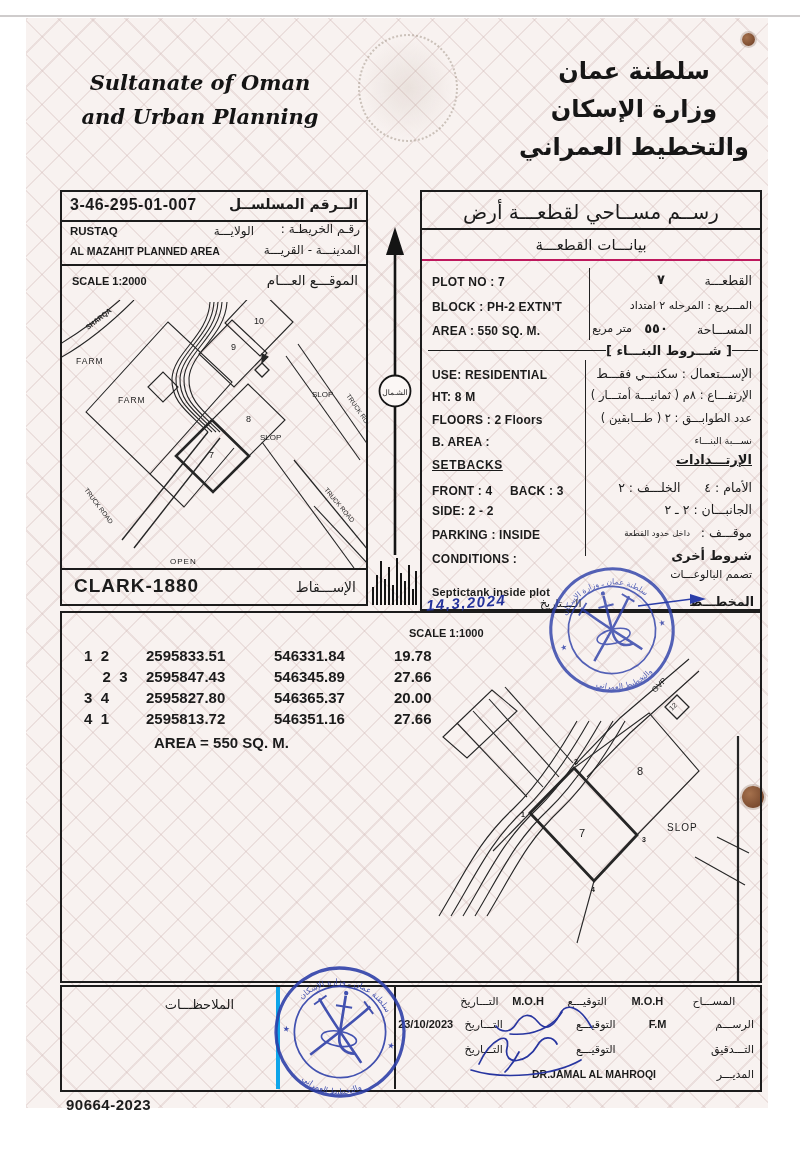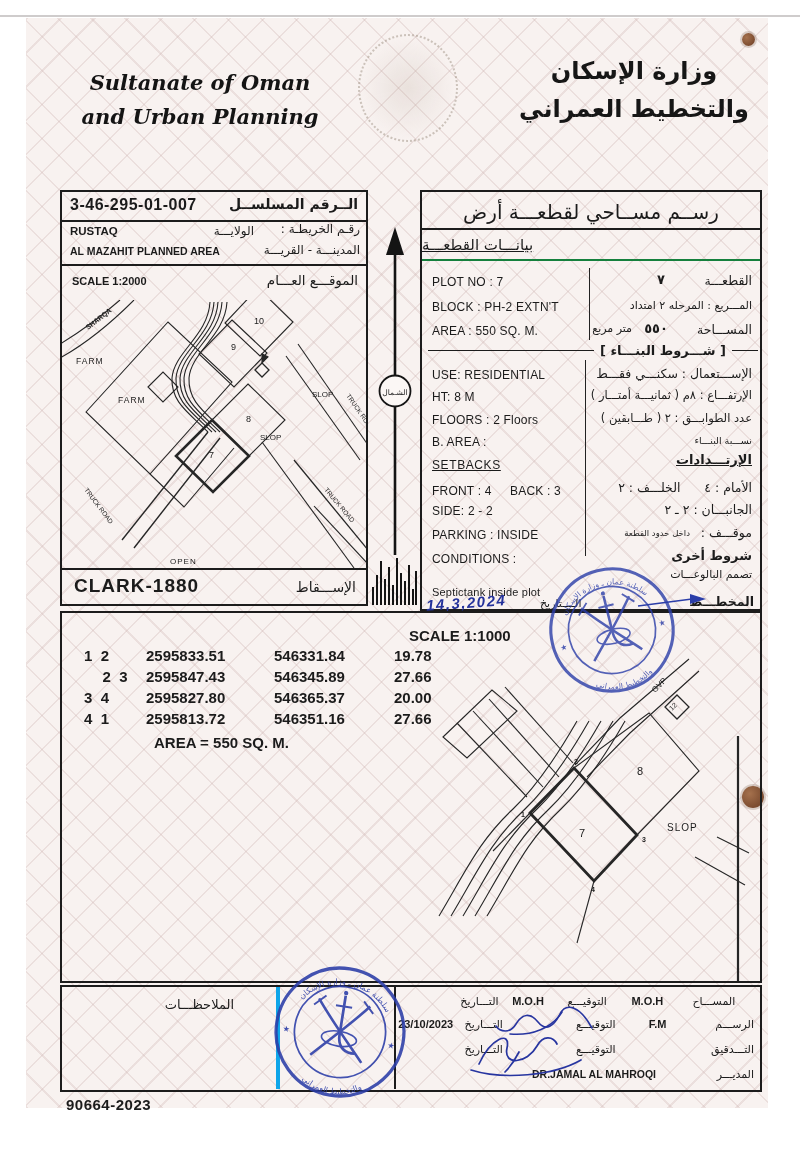--- a/index.html
+++ b/index.html
@@ -22,21 +22,21 @@
   .hdr-ar{left:516px;top:52px;width:236px;text-align:center;
     font-family:"DejaVu Sans",sans-serif;direction:rtl;font-weight:bold;
     font-size:24px;line-height:38px;color:#161616;}
   .ghost{left:358px;top:34px;width:96px;height:104px;border-radius:50%;
     border:2px dotted rgba(150,135,120,0.45);
     background:radial-gradient(closest-side,rgba(170,150,135,0.18),rgba(170,150,135,0.05) 70%,transparent);}
   .hole{border-radius:50%;background:radial-gradient(circle at 35% 35%,#a5714d,#7c4c30 70%);box-shadow:0 0 0 2px rgba(120,90,70,0.25);}
   .row-line{position:absolute;left:0;right:0;border-bottom:2px solid #1c1c1c;}
   .cellrow{position:absolute;left:0;width:100%;}
   .vline{position:absolute;width:0;border-left:1.5px solid #222;}
-  .enlab{font-size:12px;font-weight:normal;letter-spacing:0.2px;}
+  .enlab{font-size:12px;font-weight:bold;letter-spacing:0.2px;}
   .arlab{font-family:"DejaVu Sans",sans-serif;direction:rtl;font-size:12.5px;}
   .u{text-decoration:underline;}
   .coord{font-size:15px;font-weight:bold;white-space:pre;}
   .sigtxt{font-size:11px;font-weight:bold;}
   svg text{font-family:"Liberation Sans",sans-serif;}
   svg .art{font-family:"DejaVu Sans",sans-serif;}
 </style>
 </head>
 <body>
 
@@ -63,20 +63,21 @@
 </svg>
 
 <div class="abs paper"></div>
 <div class="abs scanline"></div>
 
 <div class="abs hdr-en">
   <div>Sultanate of Oman</div>
   <div>and Urban Planning</div>
 </div>
 <div class="abs hdr-ar">
+  <div>سلطنة عمان</div>
   <div>وزارة الإسكان</div>
   <div>والتخطيط العمراني</div>
 </div>
 <div class="abs ghost"></div>
 <div class="abs hole" style="left:742px;top:33px;width:13px;height:13px;"></div>
 <div class="abs hole" style="left:742px;top:786px;width:22px;height:22px;"></div>
 
 <div class="abs box" style="left:60px;top:190px;width:308px;height:416px;">
 
   <div class="cellrow" style="top:0;height:28px;border-bottom:2px solid #1c1c1c;">
@@ -163,38 +164,38 @@
       <rect x="30" y="350" width="2" height="32"></rect>
     <rect x="34" y="358" width="2" height="24"></rect>
       <rect x="38" y="342" width="2" height="40"></rect>
     <rect x="42" y="366" width="2" height="16"></rect>
       <rect x="45" y="348" width="2" height="34"></rect>
   </g>
 </svg>
 
 <div class="abs box" style="left:420px;top:190px;width:342px;height:421px;">
   <div class="cellrow ar" style="top:0;height:38px;border-bottom:2px solid #1c1c1c;text-align:center;font-size:20px;padding-top:8px;box-sizing:border-box;">رســم مســاحي لقطعـــة أرض</div>
-  <div class="cellrow ar" style="top:38px;height:31px;border-bottom:2px solid #15803d;text-align:left;font-size:15px;padding-top:6px;box-sizing:border-box;text-decoration:underline;">بيانـــات القطعـــة</div>
+  <div class="cellrow ar" style="top:38px;height:31px;border-bottom:2px solid #be185d;text-align:center;font-size:15px;padding-top:6px;box-sizing:border-box;">بيانـــات القطعـــة</div>
 
   <div class="vline" style="left:167px;top:76px;height:72px;"></div>
   <div class="vline" style="left:163px;top:168px;height:196px;"></div>
 
   <span class="abs enlab" style="left:10px;top:83px;">PLOT NO : 7</span>
   <span class="abs arlab" style="right:8px;top:81px;">القطعـــة</span>
   <span class="abs arlab b" style="right:95px;top:80px;font-size:13px;">٧</span>
 
   <span class="abs enlab" style="left:10px;top:108px;">BLOCK : PH-2 EXTN'T</span>
   <span class="abs arlab" style="right:8px;top:107px;font-size:11px;">المـــربع : المرحله ٢ امتداد</span>
 
   <span class="abs enlab" style="left:10px;top:132px;">AREA :  550 SQ. M.</span>
   <span class="abs arlab" style="right:8px;top:130px;">المســـاحة</span>
   <span class="abs arlab b" style="right:92px;top:129px;font-size:13px;">٥٥٠</span>
   <span class="abs arlab" style="right:128px;top:130px;font-size:11px;">متر مربع</span>
 
-  <div class="abs" style="left:6px;top:151px;width:330px;display:flex;align-items:center;gap:6px;">
+  <div class="abs" style="left:6px;top:151px;width:330px;display:flex;align-items:center;">
     <div style="flex:1;border-top:1.6px solid #1c1c1c;"></div>
     <span class="arlab b" style="font-size:13px;">[ شـــروط البنـــاء ]</span>
     <div style="width:26px;border-top:1.6px solid #1c1c1c;"></div>
   </div>
 
   <span class="abs enlab" style="left:10px;top:176px;">USE: RESIDENTIAL</span>
   <span class="abs arlab" style="right:8px;top:174px;">الإســـتعمال :  سكنـــي فقـــط</span>
 
   <span class="abs enlab" style="left:10px;top:198px;">HT: 8 M</span>
   <span class="abs arlab" style="right:8px;top:196px;font-size:11.5px;">الإرتفـــاع :  ٨م  ( ثمانيـــة أمتـــار )</span>
@@ -224,21 +225,21 @@
 
   <span class="abs arlab" style="right:8px;top:376px;font-size:11px;">تصمم البالوعـــات</span>
 
   <span class="abs enlab" style="left:10px;top:394px;font-size:11px;">Septictank inside plot</span>
   <span class="abs arlab b" style="right:6px;top:402px;font-size:12.5px;">المخطـــط</span>
   <span class="abs arlab" style="left:118px;top:405px;font-size:11px;">الــــتاريخ</span>
   <span class="abs" style="left:4px;top:402px;font-size:15px;font-weight:bold;font-style:italic;color:#24329b;letter-spacing:1.5px;transform:rotate(-4deg);">14,3,2024</span>
 </div>
 
 <div class="abs box" style="left:60px;top:611px;width:702px;height:372px;">
-  <span class="abs en b" style="left:347px;top:14px;font-size:15px;">SCALE 1:1000</span>
+  <span class="abs en b" style="left:347px;top:14px;font-size:11px;">SCALE 1:1000</span>
 
   <div class="abs" style="left:22px;top:28px;">
     <div style="display:flex;margin-top:6px;">
       <span class="coord" style="width:62px;">1  2</span>
       <span class="coord" style="width:128px;">2595833.51</span>
       <span class="coord" style="width:112px;">546331.84</span>
       <span class="coord" style="padding-left:8px;">19.78</span>
     </div>
     <div style="display:flex;margin-top:4px;">
       <span class="coord" style="width:62px;text-align:center;">2  3</span>

